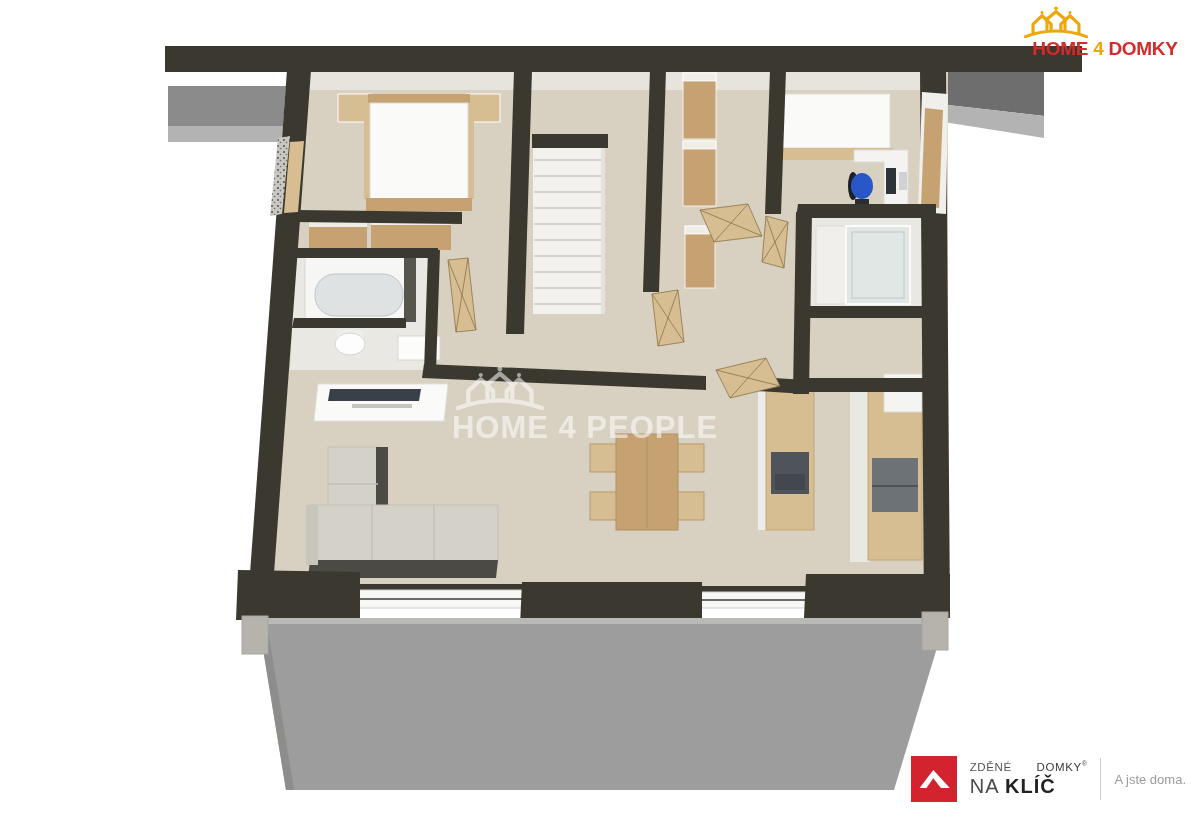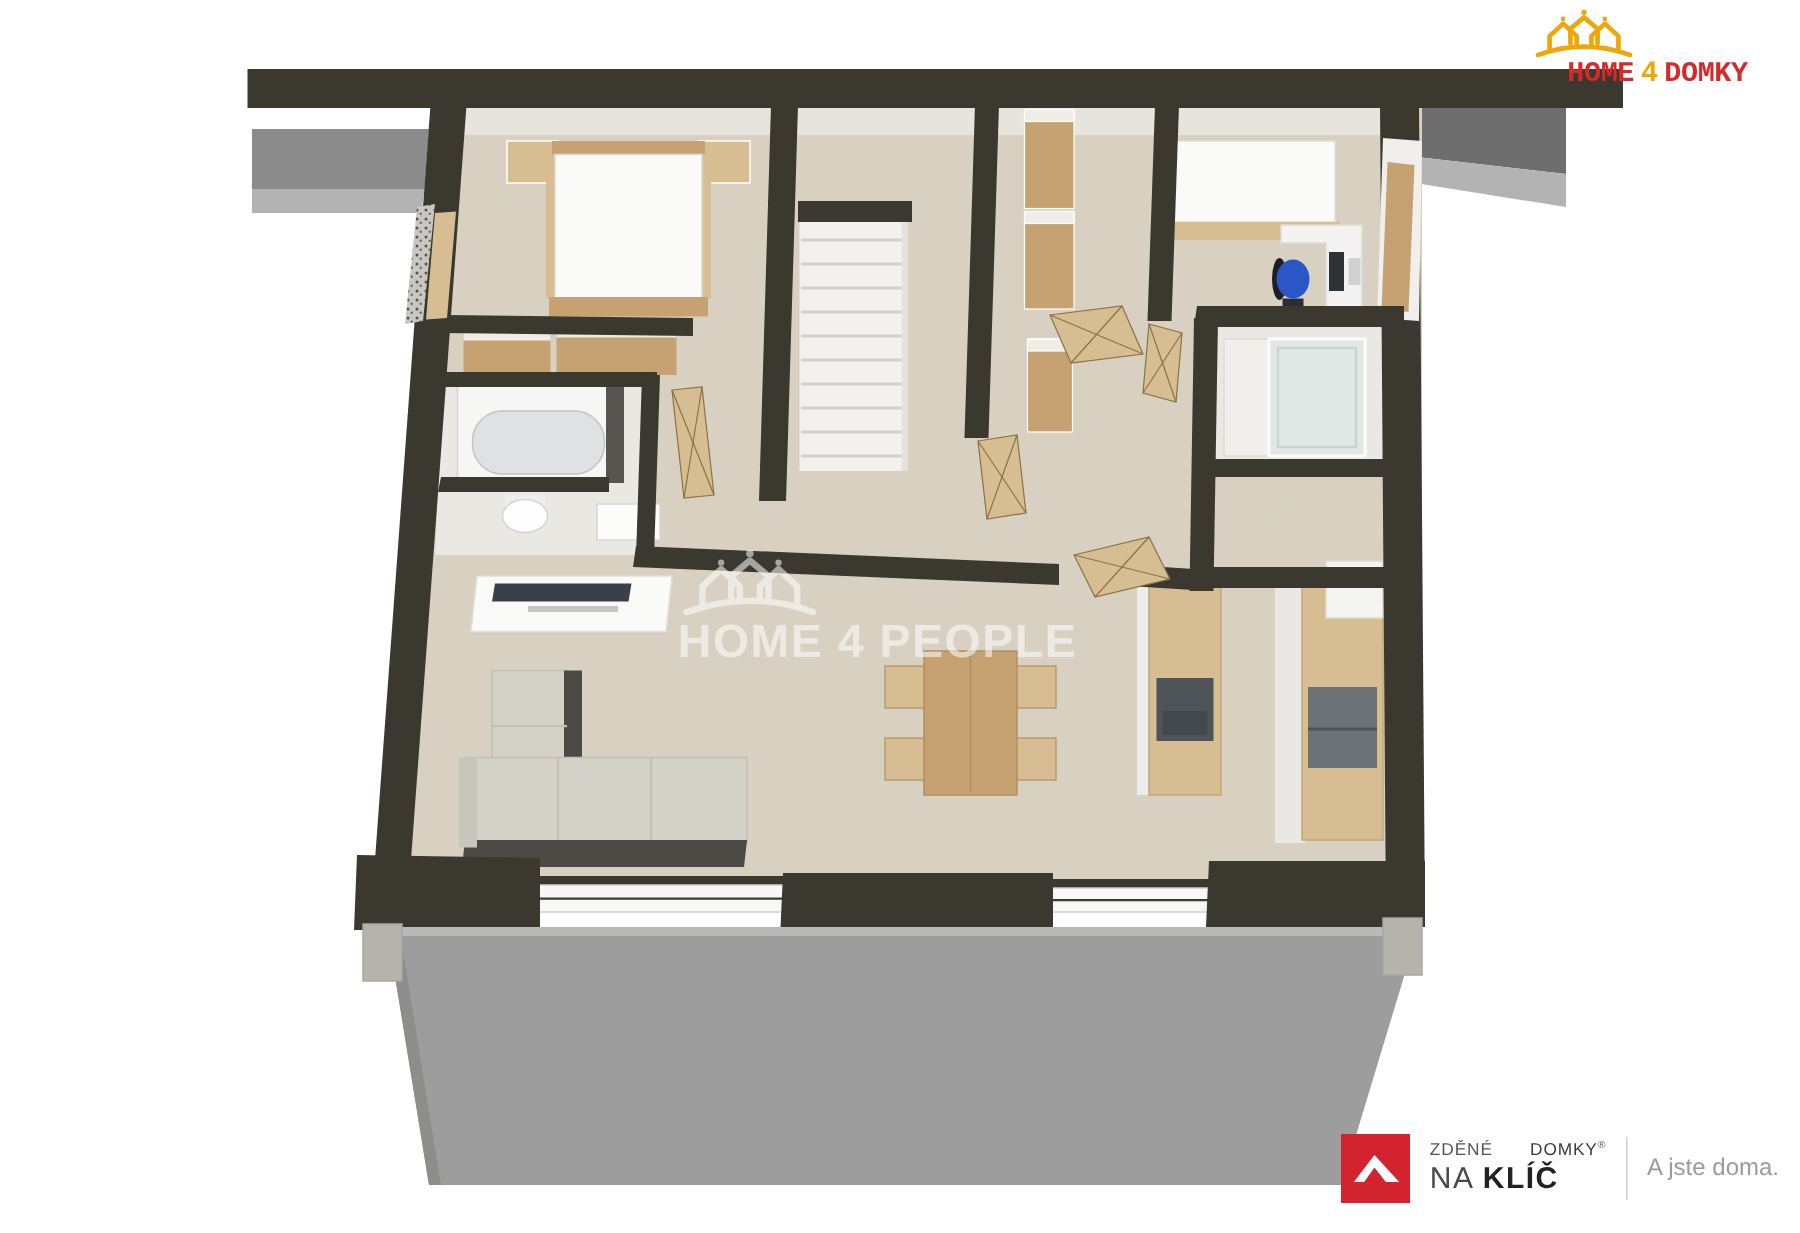--- a/index.html
+++ b/index.html
@@ -13,37 +13,37 @@
   .f-terrace{fill:var(--terrace)} .f-roof{fill:var(--roof)} .f-roofdark{fill:var(--roof_dark)}
   .f-rooflight{fill:var(--roof_light)} .f-glass{fill:var(--glass)} .f-appl{fill:var(--appliance)}
   .f-chair{fill:var(--chair_blue)} .f-concrete{fill:var(--concrete)}
   .crown-stroke{stroke:var(--brand_gold);fill:none;stroke-linecap:round;stroke-linejoin:round;}
   .crown-dot{fill:var(--brand_gold);}
   .wm .crown-stroke{stroke:#ffffff;}
   .wm .crown-dot{fill:#ffffff;}
 
   .logo-top{position:absolute;top:6px;right:10px;width:170px;text-align:center;}
   .logo-top .lt-text{font-size:19px;font-weight:700;letter-spacing:-0.3px;white-space:nowrap;}
-  .lt-red{color:var(--brand_red);font-family:Liberation Mono, monospace;} .lt-gold{color:var(--brand_gold);}
+  .lt-red{color:var(--brand_red);} .lt-gold{color:var(--brand_gold);}
 
   .watermark{position:absolute;left:585px;top:366px;transform:translateX(-50%);
              text-align:center;opacity:.55;pointer-events:none;}
   .watermark .wm-text{font-size:31px;font-weight:700;letter-spacing:1px;white-space:nowrap;
              color:var(--watermark_white);}
 
   .logo-bottom{position:absolute;right:14px;bottom:20px;display:flex;align-items:center;gap:13px;}
   .lb-box{width:46px;height:46px;background:var(--logo_red);display:flex;align-items:center;justify-content:center;}
   .lb-text{line-height:1.15;white-space:nowrap;}
   .lb-line1{font-size:11.5px;letter-spacing:.6px;color:var(--text_mid);}
   .lb-line1 .b{font-weight:400;color:var(--text_dark);padding-left:21px;}
   .lb-line1 sup{font-size:7px;}
   .lb-line2{font-size:20px;letter-spacing:1px;color:#4a4a4a;}
   .lb-line2 .b{font-weight:700;color:#222;}
   .lb-div{width:1px;height:42px;background:#cccccc;}
-  .lb-tag{font-size:16px;color:var(--text_gray);white-space:nowrap;}
+  .lb-tag{font-size:13px;color:var(--text_gray);white-space:nowrap;}
 </style>
 </head>
 <body>
 
 <div class="canvas">
 
   <svg width="1200" height="822" viewBox="0 0 1200 822">
     <defs>
       <pattern id="speck" width="6" height="6" patternUnits="userSpaceOnUse">
         <rect width="6" height="6" fill="#c9c7c2"></rect>

